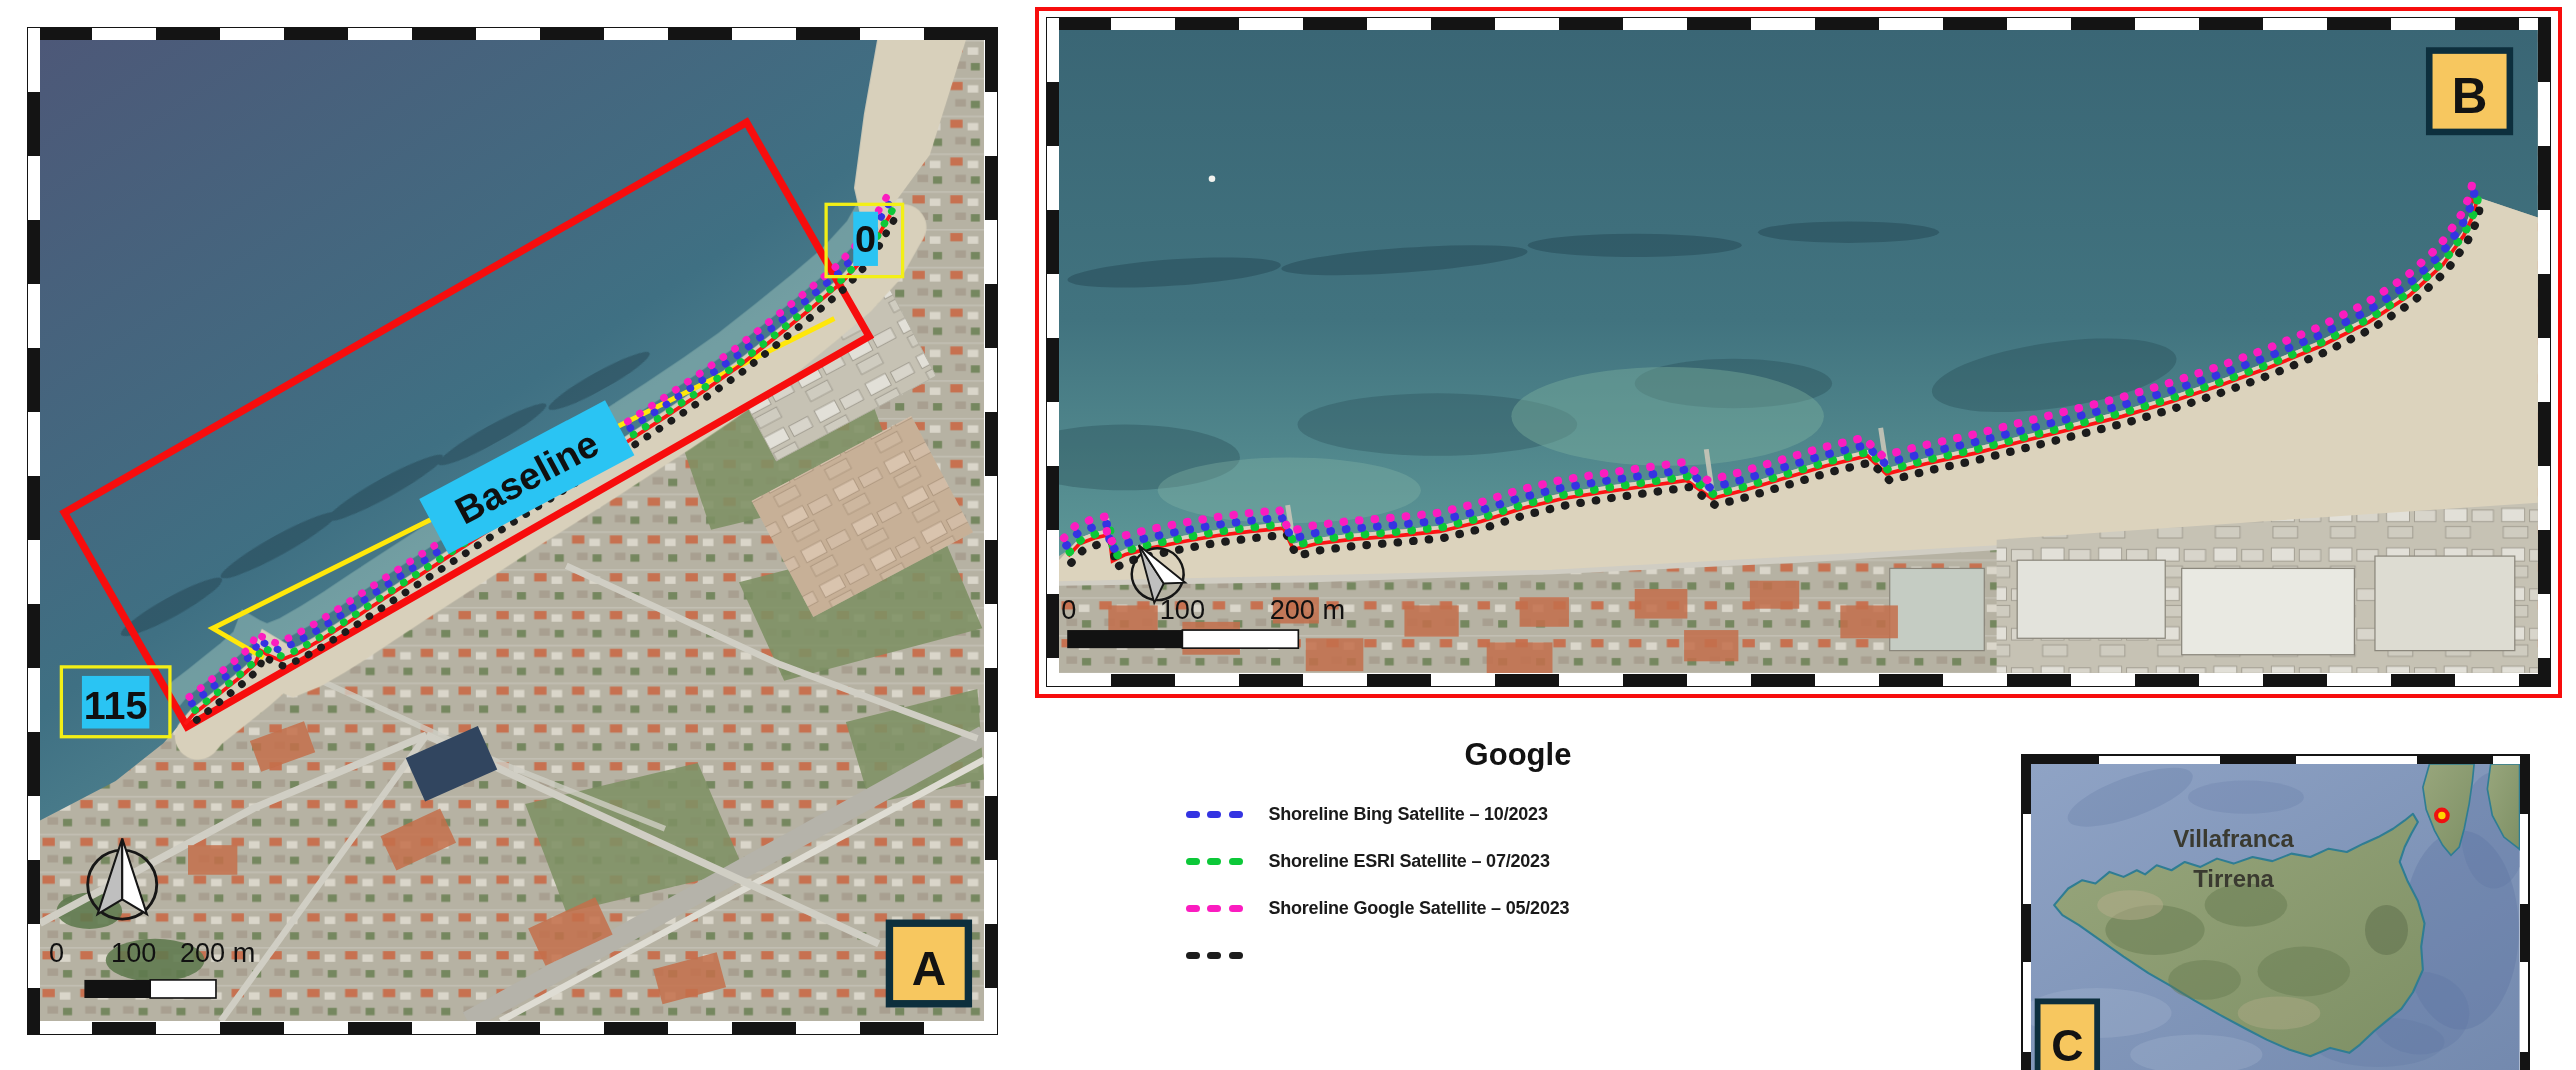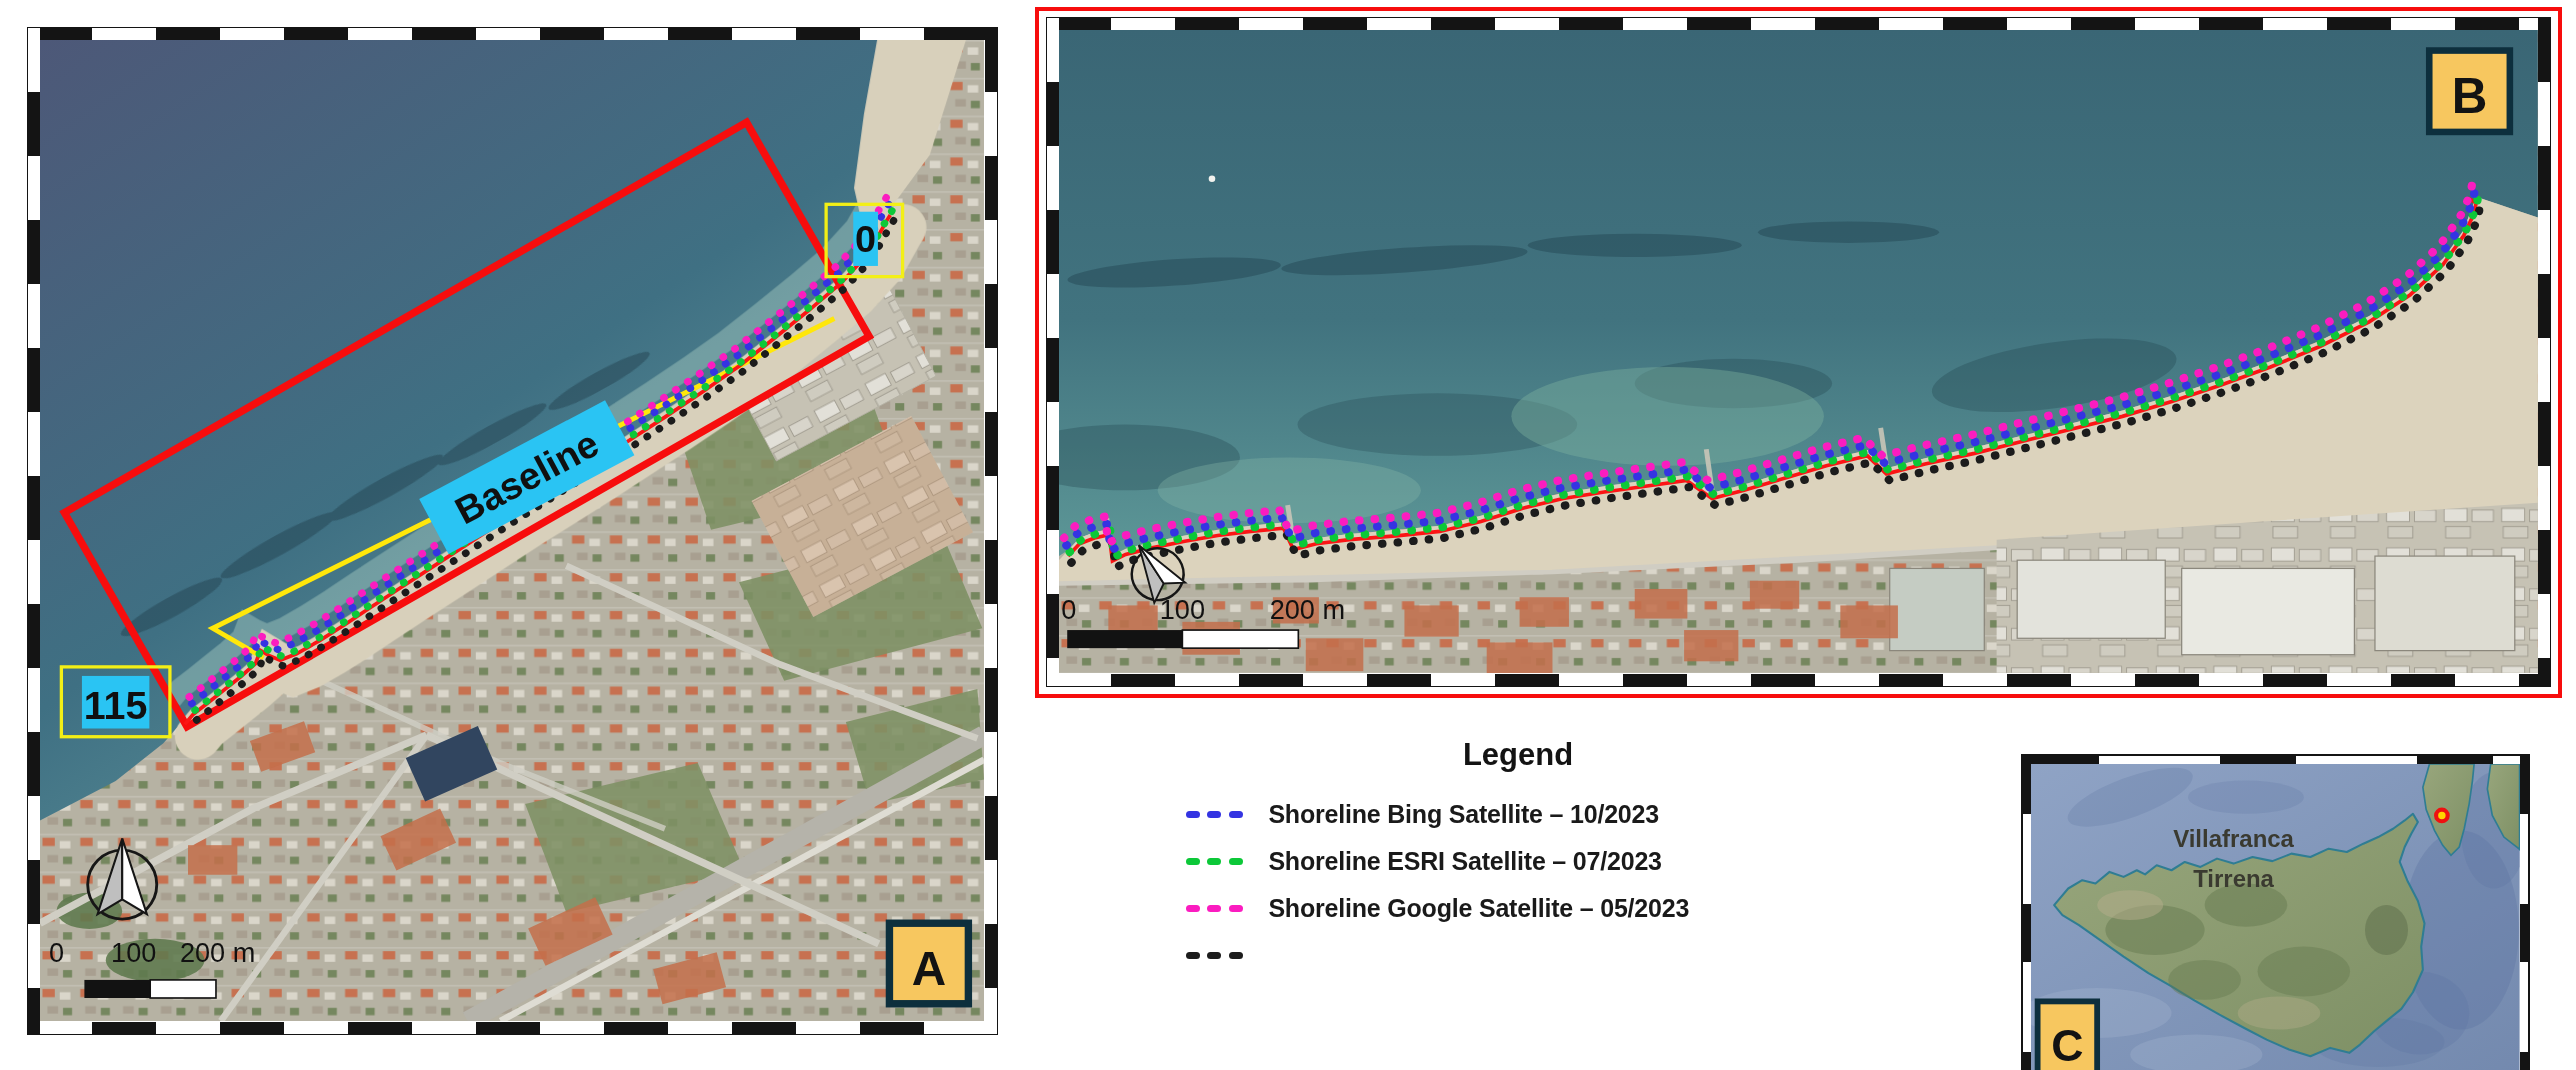--- a/index.html
+++ b/index.html
@@ -36,21 +36,21 @@
   .tag-text{font-family:"Liberation Sans",sans-serif;font-weight:bold;fill:#131313;}
   .sb-text{font-family:"Liberation Sans",sans-serif;fill:#111;font-size:33px;}
   .na{stroke:#161616;}
   
   #legend{left:1156px;top:737px;width:724px;}
   .lg-title{text-align:center;font-size:31px;font-weight:bold;color:#131313;}
   .lg-row{display:flex;align-items:center;height:47px;}
   .lg-marker{margin-left:30px;display:flex;gap:7.4px;align-items:center;width:61px;}
   .lg-dash{width:14px;height:7.4px;border-radius:3.7px;}
   .lg-solid{width:59px;height:5.8px;border-radius:2.5px;}
-  .lg-label{margin-left:21.4px;font-size:25px;font-weight:bold;color:#1a1a1a;white-space:nowrap;letter-spacing:-0.2px;}
+  .lg-label{margin-left:21.4px;font-size:18px;font-weight:bold;color:#1a1a1a;white-space:nowrap;letter-spacing:-0.2px;}
 </style>
 </head>
 <body>
 
 <div id="canvas">
 
   <div class="frame" style="left:27px;top:27px;width:971px;height:1008px">
     <div class="cb cb-t"></div>
     <div class="cb cb-b"></div>
     <div class="cb cb-l"></div>
@@ -298,21 +298,21 @@
 
         <g>
           <rect x="1666" y="25" width="98" height="99" class="panel-tag" stroke-width="8"></rect>
           <text x="1715" y="101" text-anchor="middle" font-size="60" class="tag-text">B</text>
         </g>
       </svg>
     </div>
   </div>
 
   <div class="abs" id="legend">
-    <div class="lg-title">Legend</div>
+    <div class="lg-title">Google</div>
     <div style="height:18px"></div>
     <div>
         <div class="lg-row">
           <span class="lg-marker">
             <i class="lg-dash" style="background: rgb(52, 52, 226);"></i>
             <i class="lg-dash" style="background: rgb(52, 52, 226);"></i>
             <i class="lg-dash" style="background: rgb(52, 52, 226);"></i>
           </span>
           <span class="lg-label">Shoreline Bing Satellite – 10/2023</span>
         </div>

